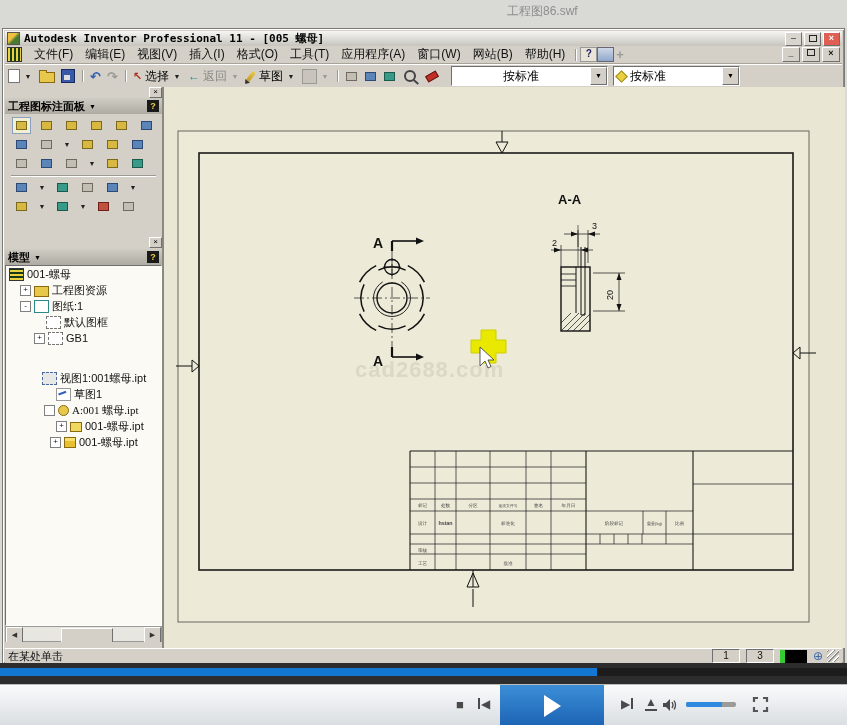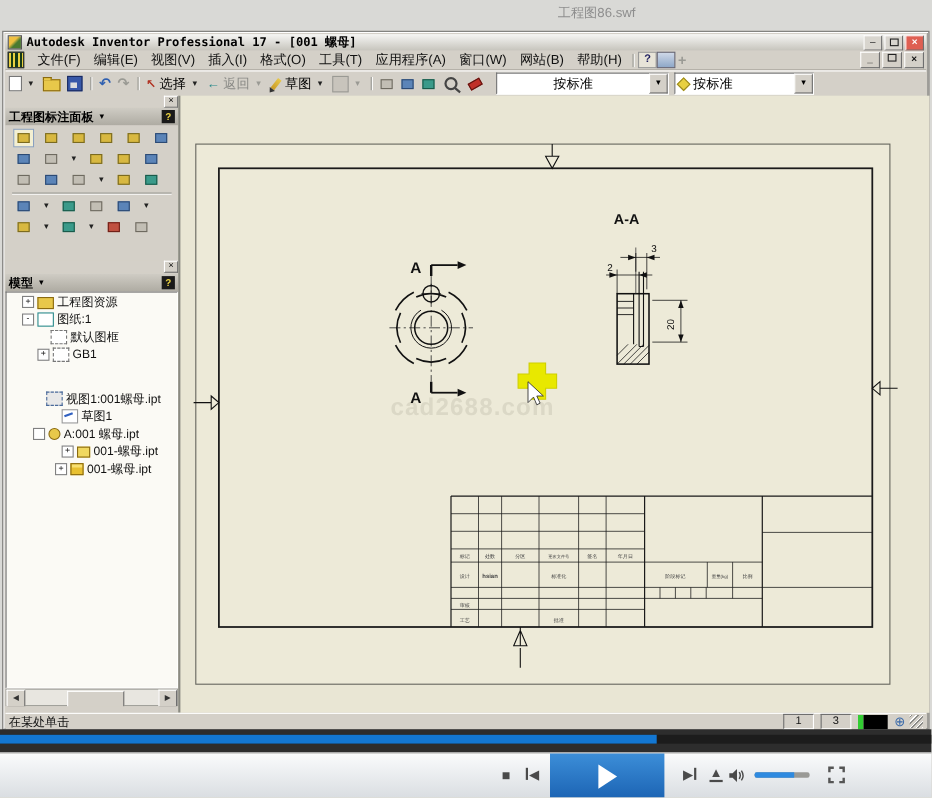--- a/index.html
+++ b/index.html
@@ -135,21 +135,21 @@
 <div id="app">
 
   <div class="tabstrip">
     <span class="tabtitle">工程图86.swf</span>
   </div>
 
   <div class="invwin">
 
     <div class="titlebar">
       <span class="appicon"></span>
-      <span class="wtitle">Autodesk Inventor Professional 17 - [001 螺母]</span>
+      <span class="wtitle">Autodesk Inventor Professional 11 - [005 螺母]</span>
       <span class="wbtns">
         <span class="wb">–</span>
         <span class="wb"><span class="rbox"></span></span>
         <span class="wb close">×</span>
       </span>
     </div>
 
     <div class="menubar">
       <span class="docicon"></span>
       <span class="mi">文件(F)</span>
@@ -342,20 +342,24 @@
     <div class="pstrip" style="top:208px;">
       <span class="x">×</span>
     </div>
     <div class="phead" style="top:220px;">
       <span>模型</span>
       <span class="pdd">▼</span>
       <span class="q">?</span>
     </div>
 
     <div class="tree">
+      <div class="trnode" style="padding-left:3px;">
+        <span class="nico ni-root"></span>
+        <span>001-螺母</span>
+      </div>
       <div class="trnode" style="padding-left:14px;">
         <span class="exp">+</span>
         <span class="nico ni-folder"></span>
         <span>工程图资源</span>
       </div>
       <div class="trnode" style="padding-left:14px;">
         <span class="exp">-</span>
         <span class="nico ni-sheet"></span>
         <span>图纸:1</span>
       </div>
@@ -369,21 +373,21 @@
         <span>GB1</span>
       </div>
       <div class="trnode" style="padding-left:36px;margin-top:24px;">
         <span class="nico ni-view"></span>
         <span>视图1:001螺母.ipt</span>
       </div>
       <div class="trnode" style="padding-left:50px;">
         <span class="nico ni-sketch"></span>
         <span>草图1</span>
       </div>
-      <div class="trnode" style="padding-left:24px;">
+      <div class="trnode" style="padding-left:38px;font-family:Liberation Serif, serif;">
         <span class="exp"></span>
         <span class="nico ni-pin"></span>
         <span>A:001 螺母.ipt</span>
       </div>
       <div class="trnode" style="padding-left:50px;">
         <span class="exp">+</span>
         <span class="nico ni-box"></span>
         <span>001-螺母.ipt</span>
       </div>
       <div class="trnode" style="padding-left:44px;">

